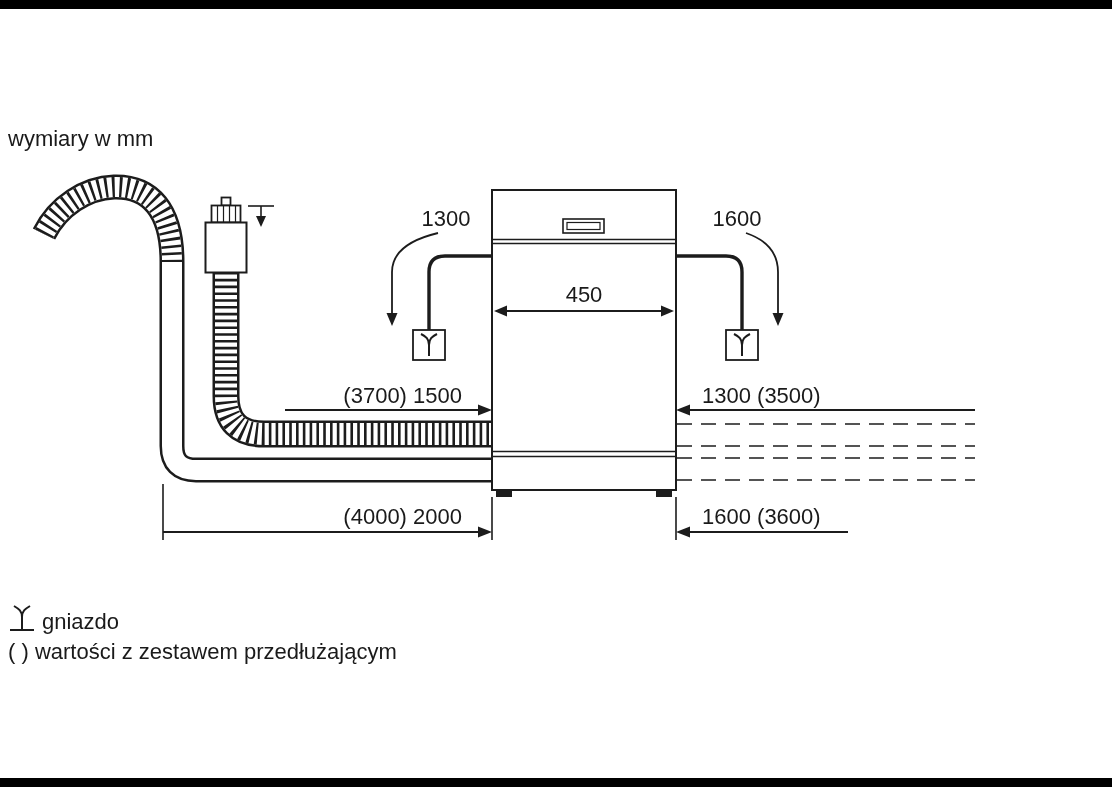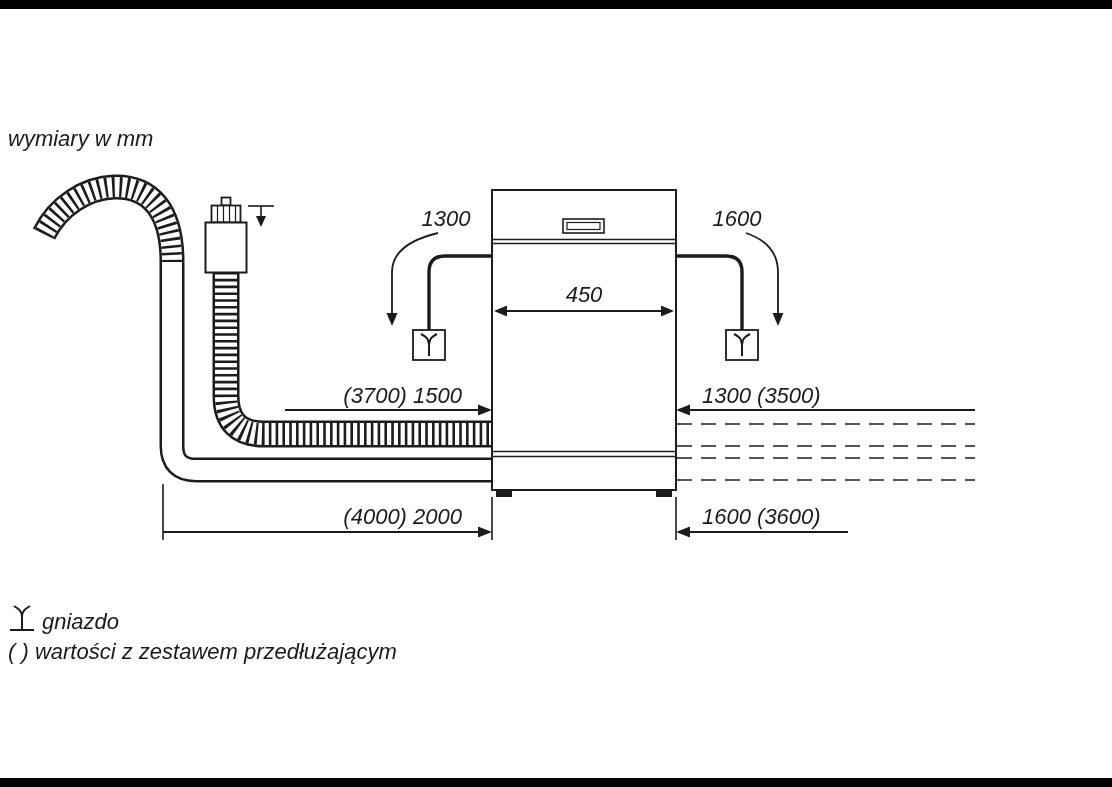--- a/index.html
+++ b/index.html
@@ -6,21 +6,20 @@
     margin: 0;
     padding: 0;
     background: #ffffff;
   }
   .stage {
     position: relative;
     width: 1112px;
     height: 787px;
     background: #ffffff;
     overflow: hidden;
-    font-style: italic;
   }
   svg { display: block; }
   svg text {
     font-family: "Liberation Sans", "DejaVu Sans", sans-serif;
     fill: #1a1a1a;
   }
   .dim  { font-size: 22px; }
   .note { font-size: 22px; }
 </style>
 </head>

